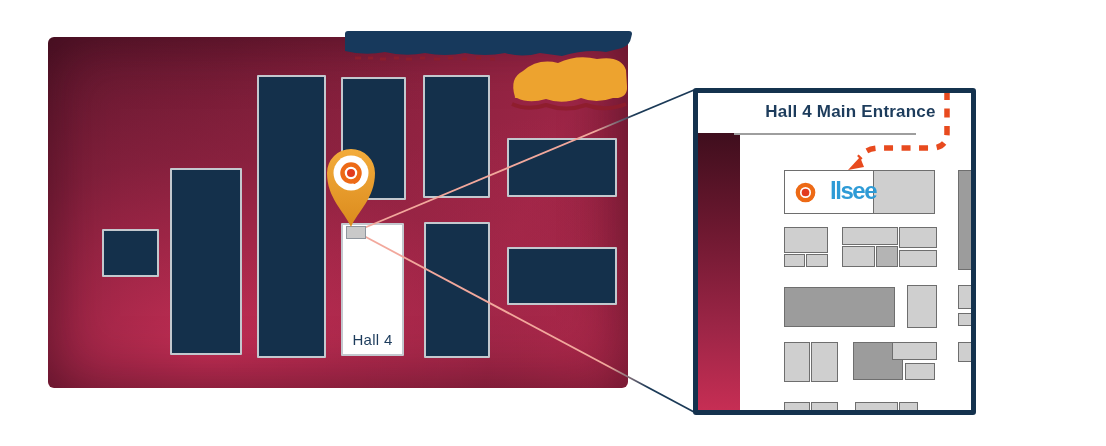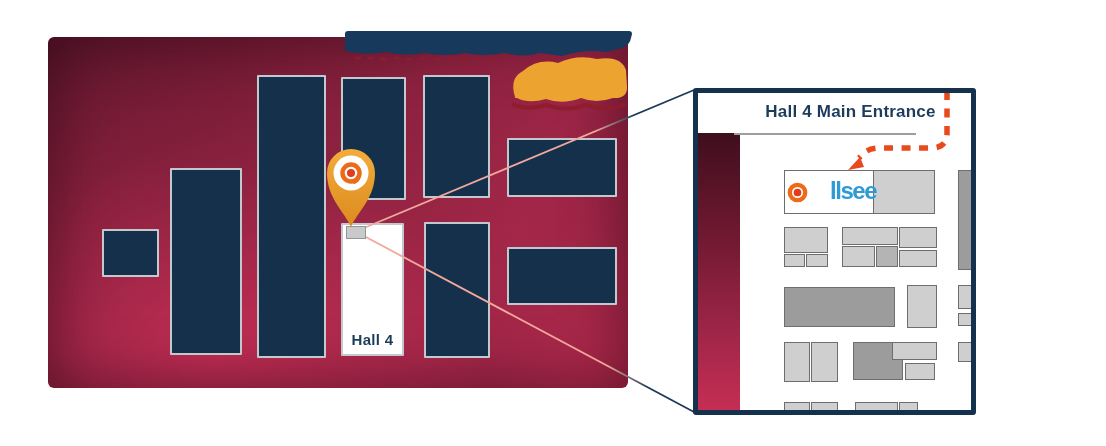--- a/index.html
+++ b/index.html
@@ -10,42 +10,42 @@
   
   #map{left:48px;top:37px;width:580px;height:351px;border-radius:6px;
        background:
          radial-gradient(ellipse 620px 420px at 28% 88%, rgba(204,48,88,.85) 0%, rgba(150,36,68,.55) 45%, rgba(0,0,0,0) 75%),
          radial-gradient(ellipse 700px 500px at 95% 100%, rgba(199,46,84,.8) 0%, rgba(0,0,0,0) 55%),
          linear-gradient(115deg,#5c162c 0%,#6f1a33 25%,#8e2240 55%,#9c2546 75%,#7a1c36 100%);
        box-shadow:inset 0 0 60px rgba(40,6,18,.55);}
   .hall{position:absolute;background:var(--navy);border:2px solid var(--navy-border-gray);
         box-sizing:border-box;border-radius:1px;}
   #hall4{background:#fff;display:flex;align-items:flex-end;justify-content:center;}
-  #hall4 .lbl{color:var(--title-navy);font-size:15px;font-weight:700;letter-spacing:.3px;
+  #hall4 .lbl{color:var(--title-navy);font-size:15px;font-weight:400;letter-spacing:.3px;
               margin-bottom:6px;}
   #marker{left:346px;top:226px;width:20px;height:13px;background:var(--marker-gray);
           border:1px solid #8f969e;box-sizing:border-box;}
 
   
   #inset{left:693px;top:88px;width:283px;height:327px;background:#fff;
          border:5px solid var(--inset-border-navy);box-sizing:border-box;border-radius:3px;
          overflow:hidden;}
   #inset .inner{position:absolute;left:0;top:0;width:319px;height:317px;}
   #inset-title{left:0;top:9px;width:100%;text-align:center;padding-right:14px;box-sizing:border-box;
                color:var(--title-navy);font-size:17px;font-weight:bold;letter-spacing:.2px;z-index:5;}
   #outside-strip{left:0;top:40px;width:42px;height:277px;z-index:1;
                  background:linear-gradient(180deg,#3f0e1d 0%,#6d1830 35%,#9c2546 70%,#c62e54 100%);}
   .wall{position:absolute;height:2px;background:var(--wall-gray);z-index:2;}
   .booth{position:absolute;border:1.5px solid var(--booth-border);box-sizing:border-box;z-index:3;}
   .b-l{background:var(--booth-light);} .b-m{background:var(--booth-medium);} .b-d{background:var(--booth-dark);}
   #allsee-booth{left:86px;top:77px;width:151px;height:44px;background:#fff;z-index:3;}
   #allsee-booth .gray-part{position:absolute;right:0;top:0;bottom:0;width:60px;
        background:var(--booth-light);border-left:1.5px solid var(--booth-border);}
   #allsee-logo{position:absolute;left:0;top:0;width:91px;height:100%;display:flex;
-       align-items:center;justify-content:space-between;gap:12px;}
+       align-items:center;justify-content:flex-end;gap:12px;}
   #allsee-wordmark{color:var(--brand-blue);font-size:24px;font-weight:bold;letter-spacing:-1.5px;
        line-height:1;margin-top:-2px;}
   #route-svg{position:absolute;left:0;top:0;z-index:4;pointer-events:none;}
 
   
   .overlay{position:absolute;pointer-events:none;}
   .stop-pink{stop-color:var(--connector-pink);} .stop-navy{stop-color:var(--connector-navy);}
   .stop-pin-a{stop-color:var(--pin-orange);} .stop-pin-b{stop-color:var(--pin-orange-dark);}
 </style>
 </head>

